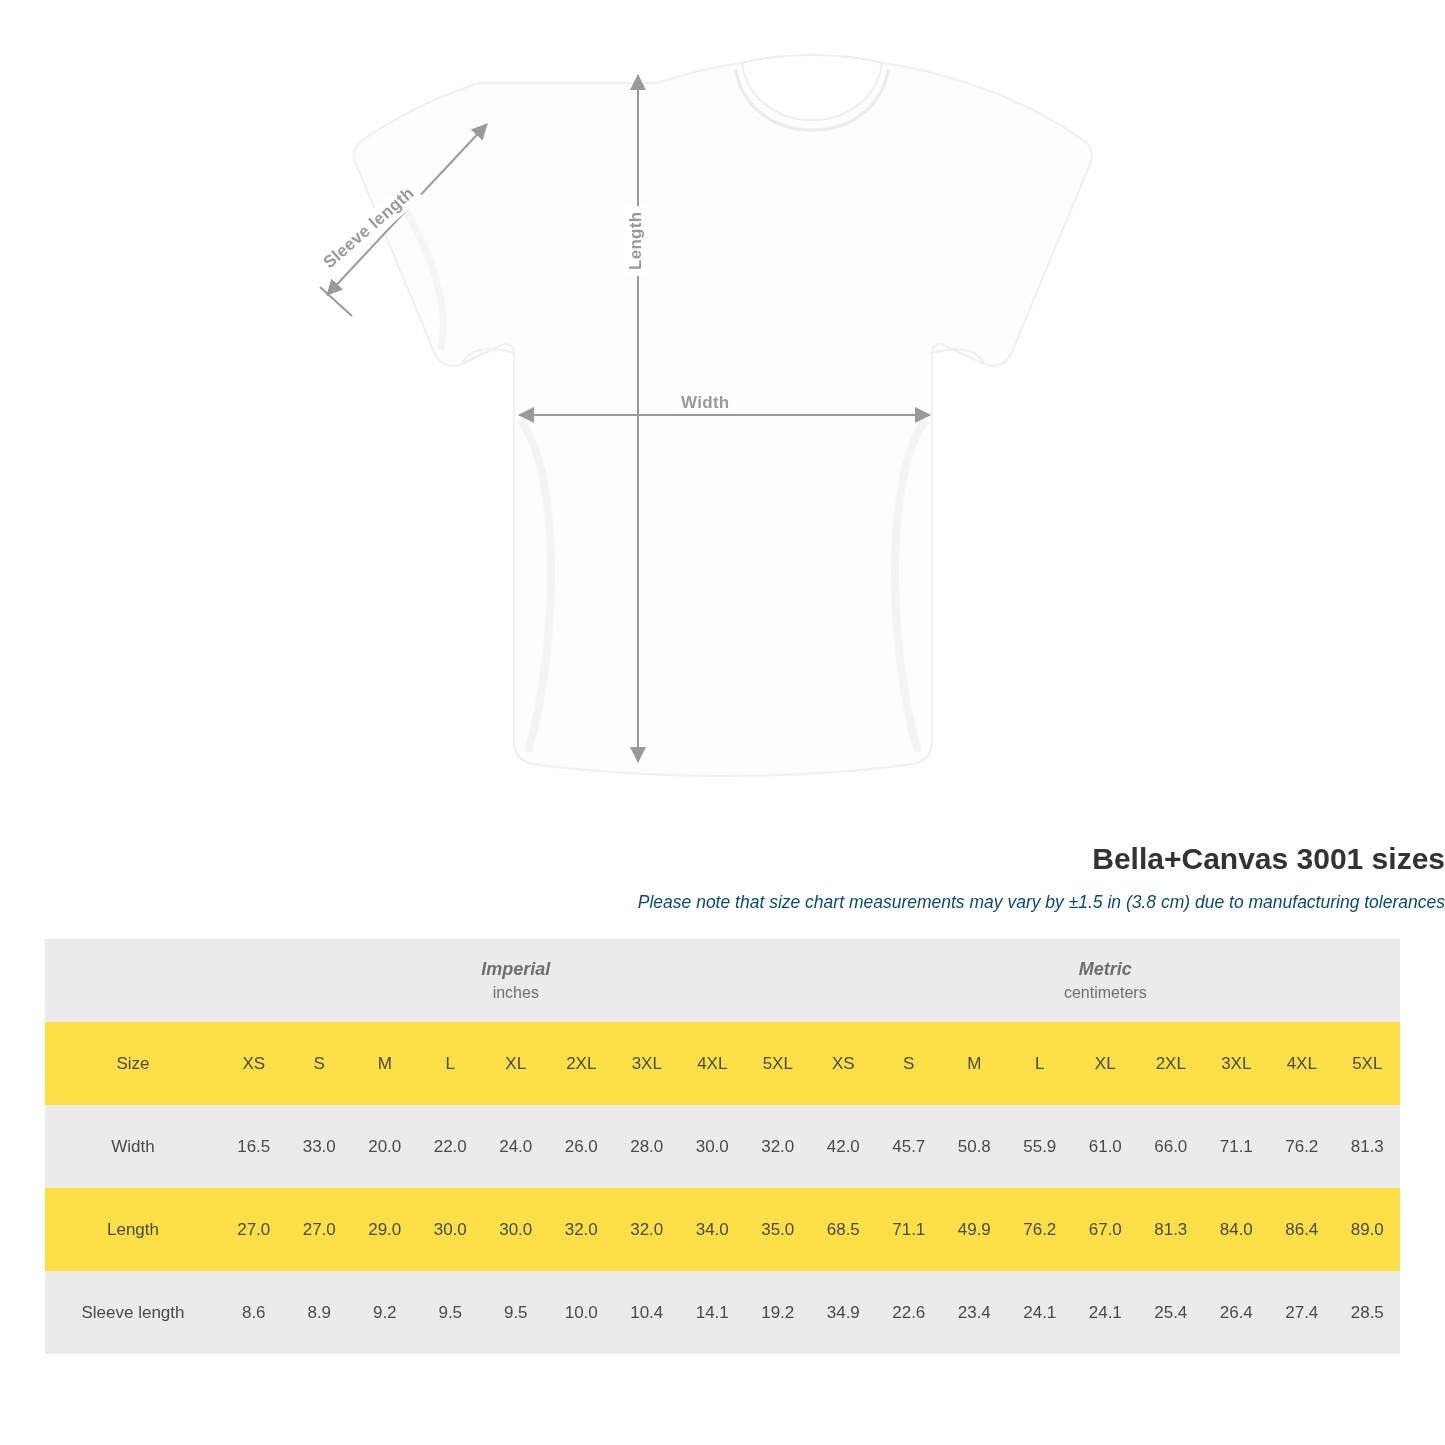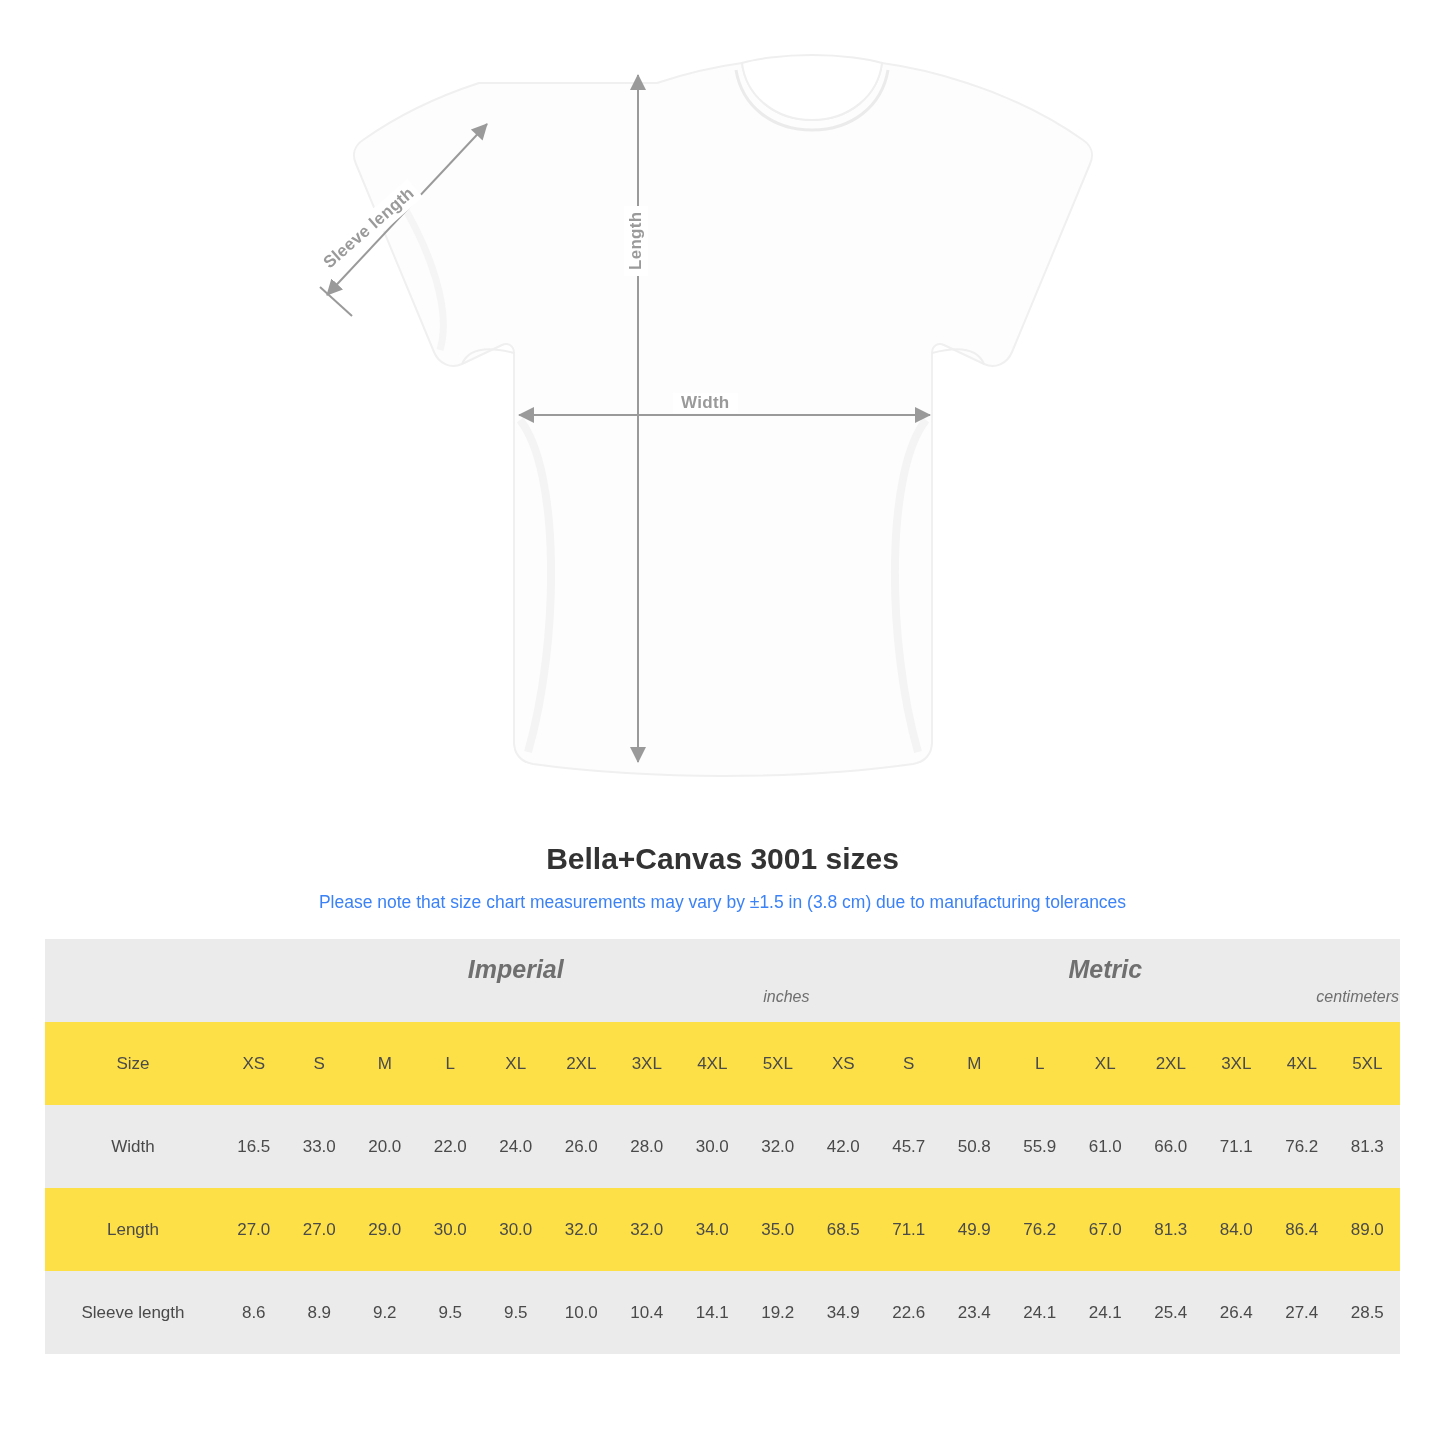--- a/index.html
+++ b/index.html
@@ -58,32 +58,33 @@
     left: 331px;
     top: 253px;
     transform: rotate(-41deg);
     transform-origin: left bottom;
     background: #ffffff;
     padding: 2px 4px;
   }
 
   
   .title-block {
-    text-align: center;
+    text-align: right;
     margin-top: 22px;
   }
   .chart-title {
     font-size: 30px;
     font-weight: bold;
     color: #333333;
     margin: 0 0 16px 0;
   }
   .chart-note {
     font-size: 17.5px;
-    color: #3b82f6;
+    font-style: italic;
+    color: #0c4a6e;
     margin: 0;
   }
 
   
   .table-wrap {
     margin: 26px 45px 0 45px;
     width: 1355px;
   }
   table.size-table {
     border-collapse: collapse;
@@ -98,33 +99,31 @@
     color: #4a4a4a;
     font-weight: normal;
     height: 81px;
     border: none;
   }
   .unitsys-row th {
     background: #ebebeb;
     height: 118px;
   }
   .unitsys-name {
-    font-size: 25px;
+    font-size: 18px;
     font-weight: bold;
     font-style: italic;
     color: #6f6f6f;
     line-height: 1.15;
   }
   .unitsys-sub {
     font-size: 16px;
-    font-style: italic;
     color: #6f6f6f;
     font-weight: normal;
     margin-top: 4px;
-    text-align: right;
   }
   .row-zebra-light td {
     background: #fde047;
   }
   .row-zebra-dark td {
     background: #ebebeb;
   }
   .hdr-cell {
     font-weight: bold;
     color: #4a4a4a;

